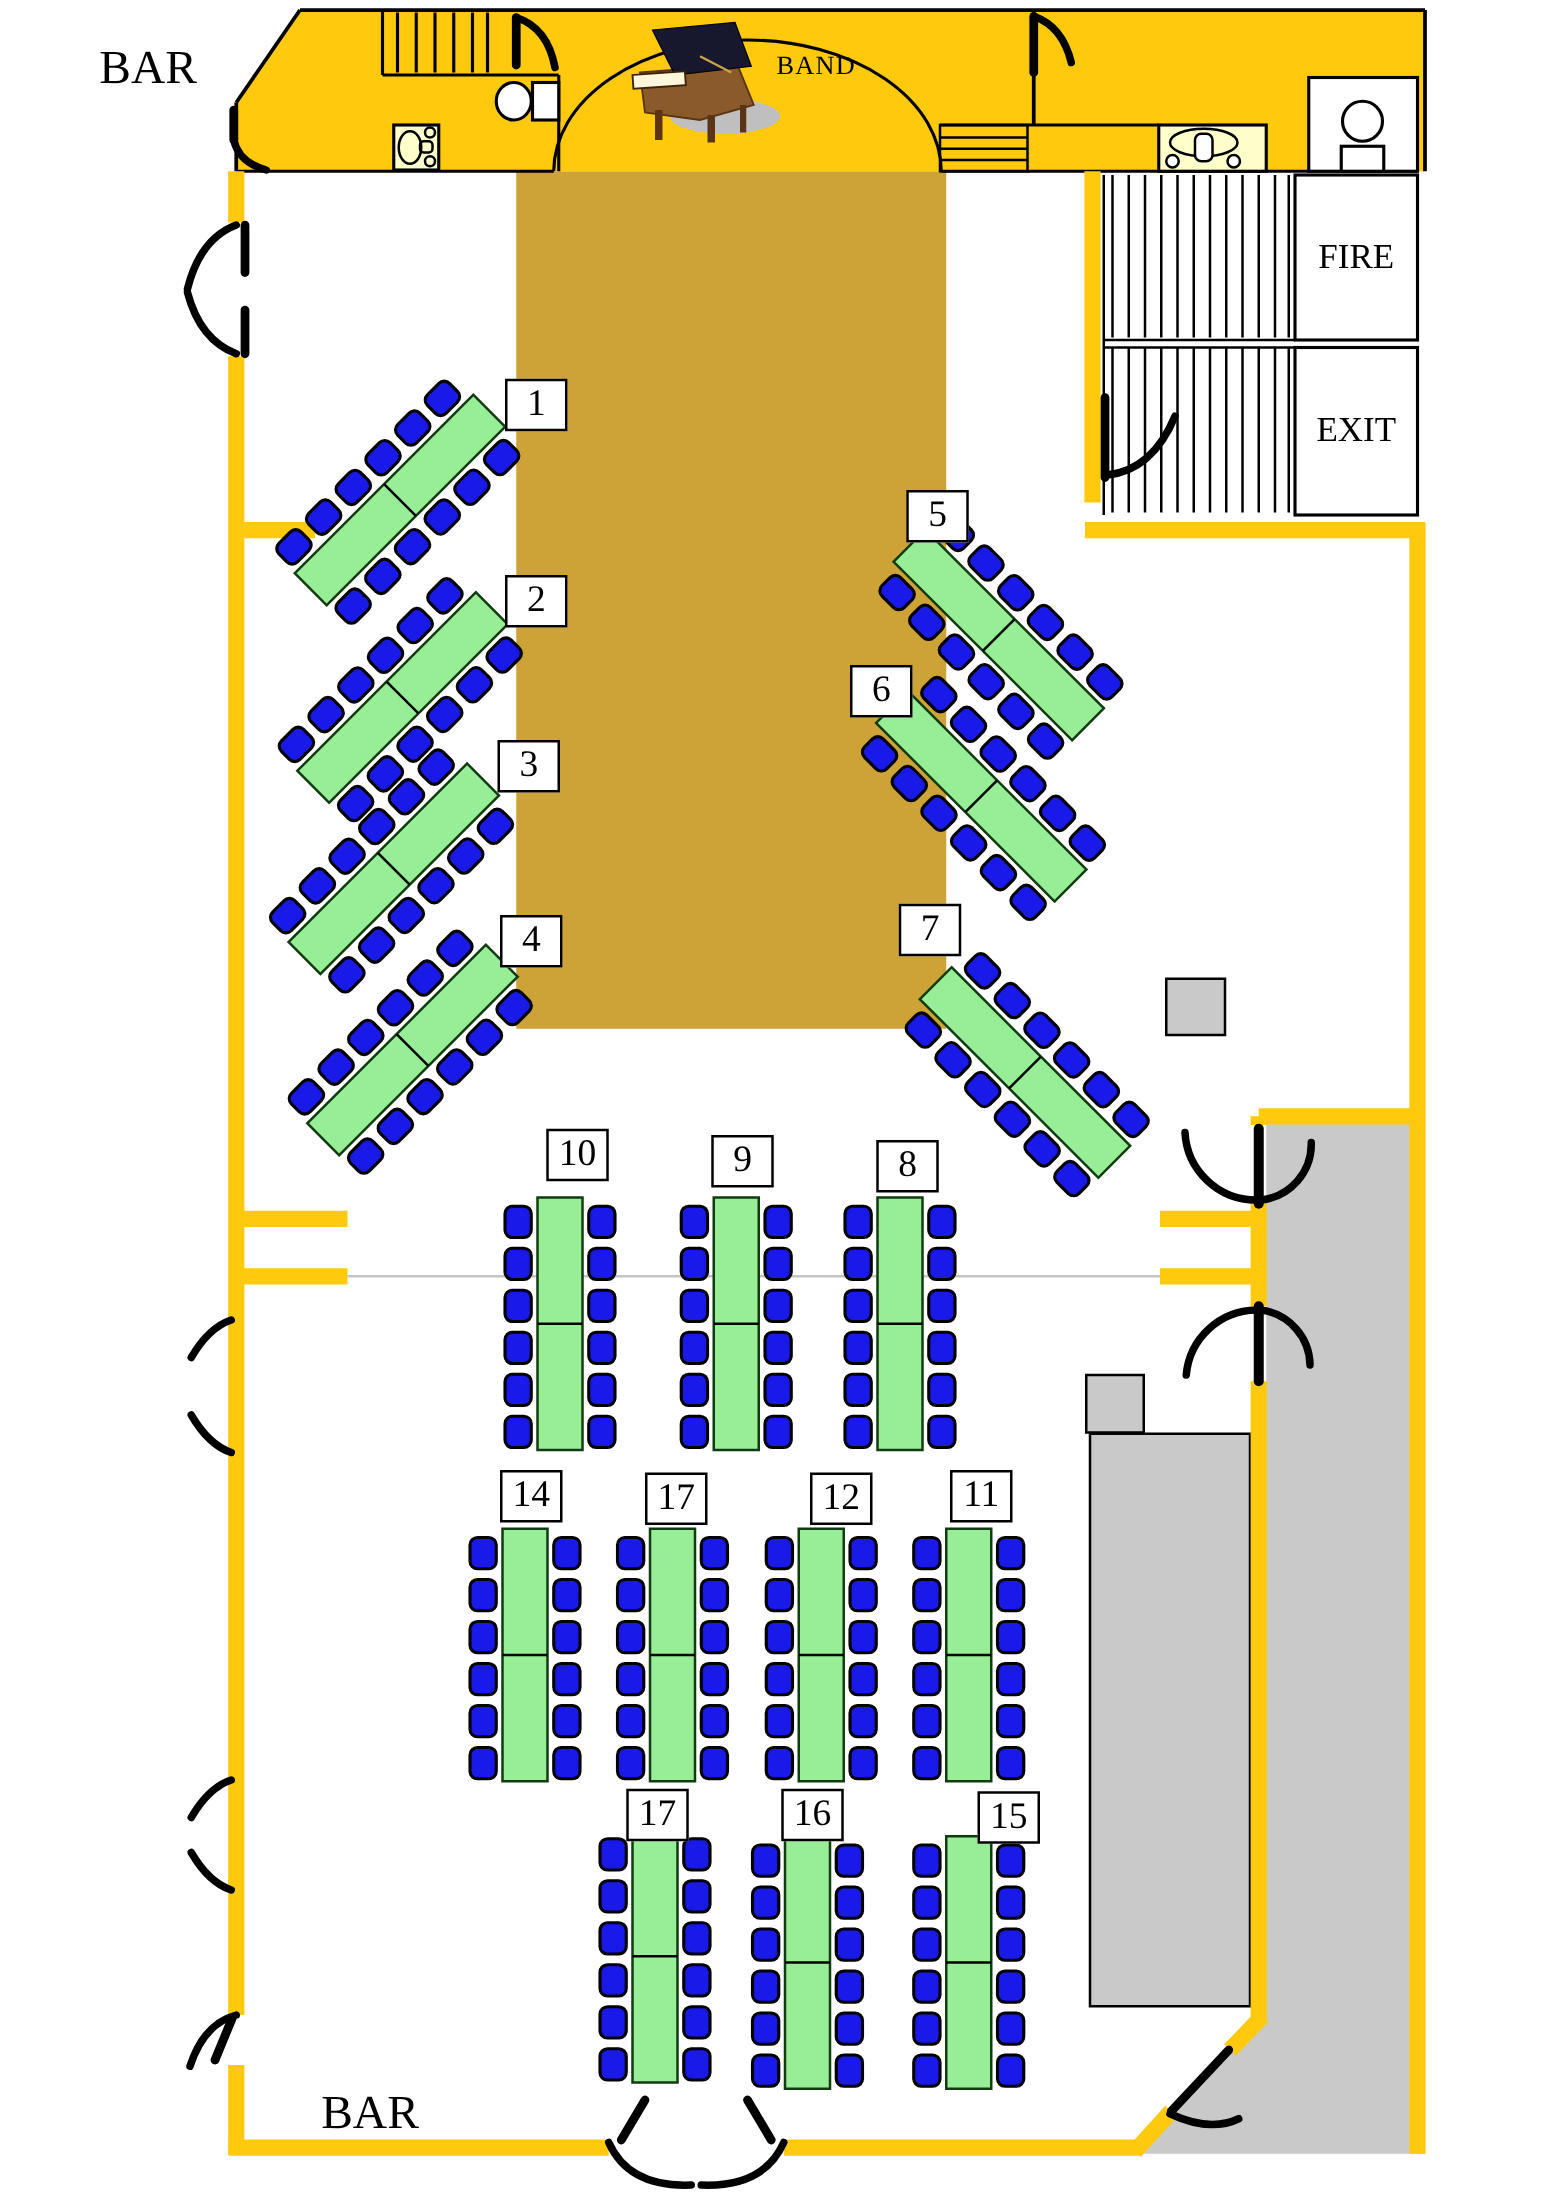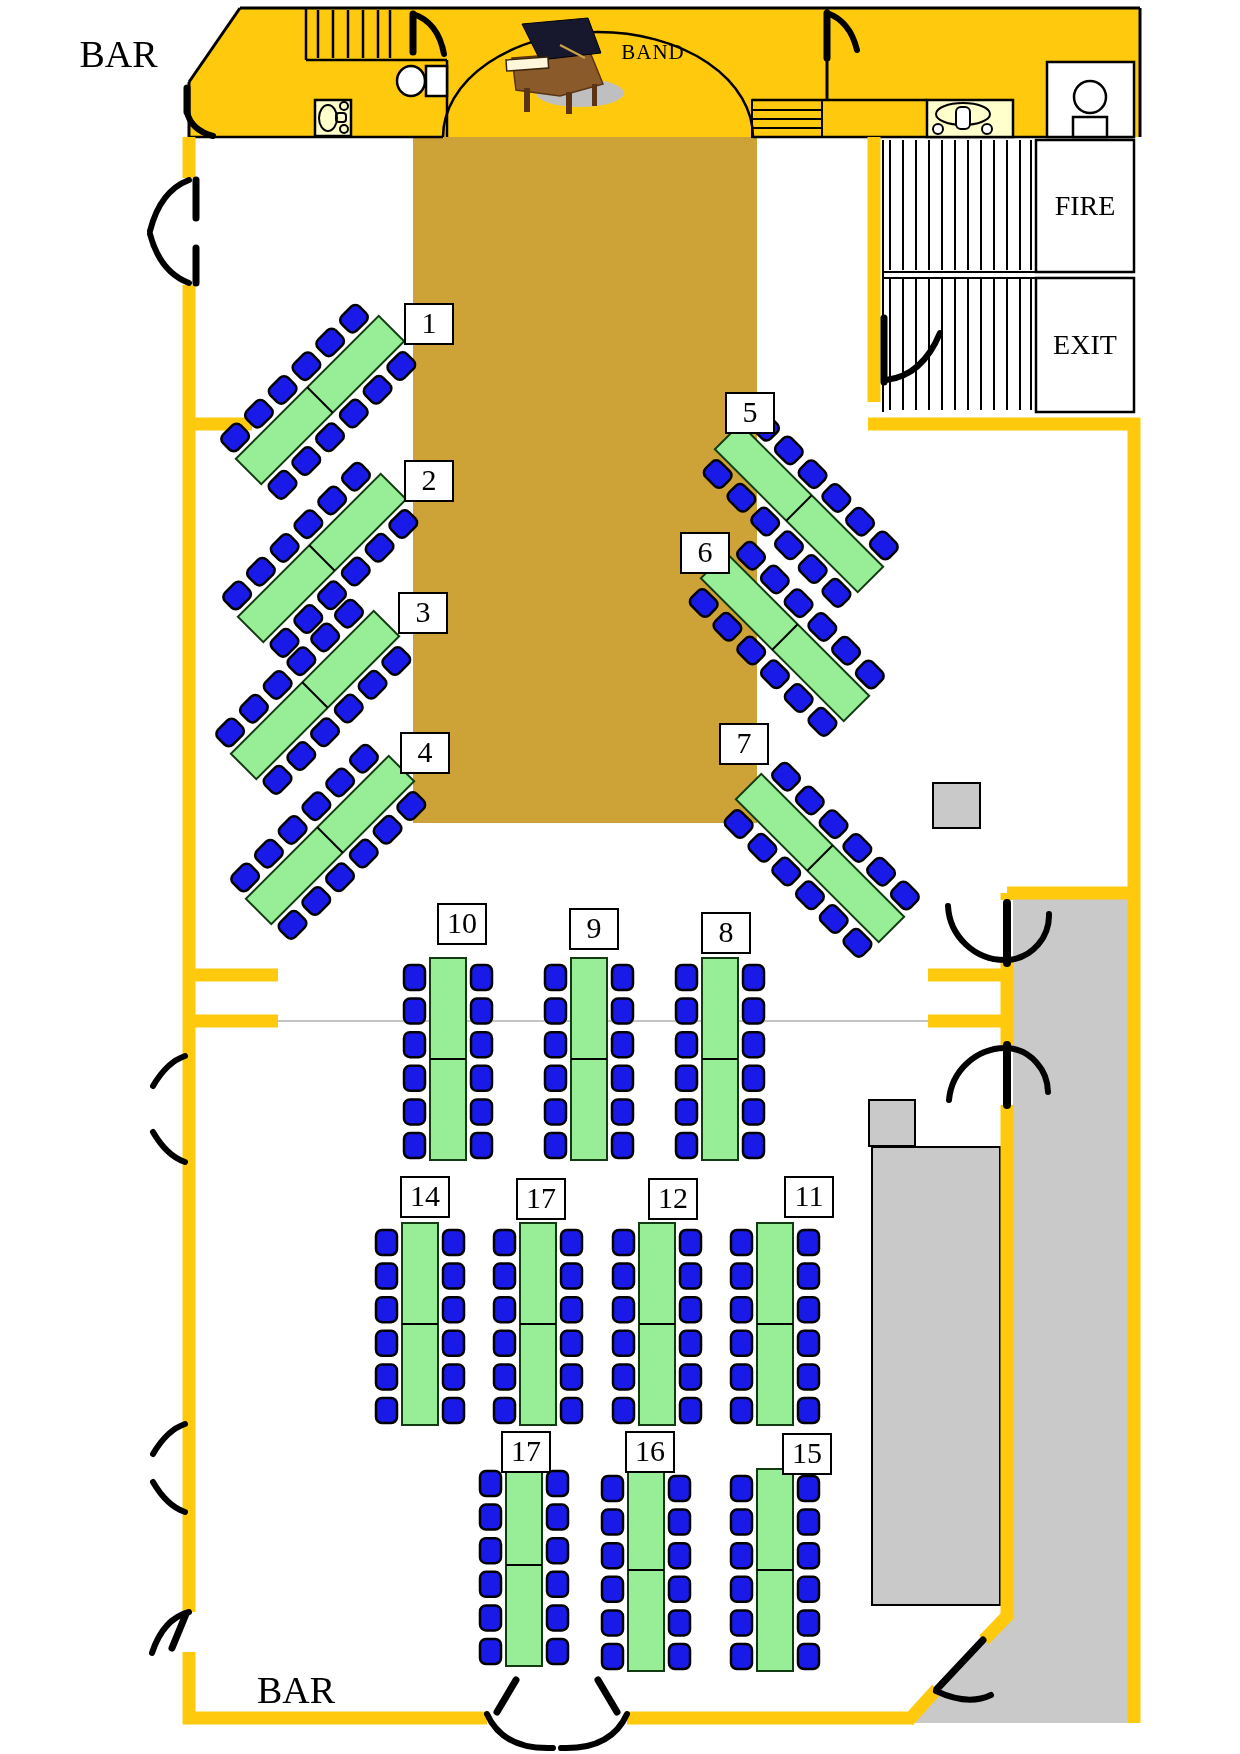--- a/index.html
+++ b/index.html
@@ -489,21 +489,21 @@
       <div class="tlabel" style="left: 404px; top: 303px;">1</div>
       <div class="tlabel" style="left: 404px; top: 460px;">2</div>
       <div class="tlabel" style="left: 398px; top: 592px;">3</div>
       <div class="tlabel" style="left: 400px; top: 732px;">4</div>
       <div class="tlabel" style="left: 725px; top: 392px;">5</div>
       <div class="tlabel" style="left: 680px; top: 532px;">6</div>
       <div class="tlabel" style="left: 719px; top: 723px;">7</div>
       <div class="tlabel" style="left: 701px; top: 912px;">8</div>
       <div class="tlabel" style="left: 569px; top: 908px;">9</div>
       <div class="tlabel" style="left: 437px; top: 903px;">10</div>
-      <div class="tlabel" style="left: 784px; top: 1176px;">11</div>
+      <div class="tlabel" style="left: 760px; top: 1176px;">11</div>
       <div class="tlabel" style="left: 633px; top: 1178px; margin-left: 15px;">12</div>
       <div class="tlabel" style="left: 516px; top: 1178px;">17</div>
       <div class="tlabel" style="left: 400px; top: 1176px;">14</div>
       <div class="tlabel" style="left: 754px; top: 1433px; margin-left: 28px;">15</div>
       <div class="tlabel" style="left: 625px; top: 1431px;">16</div>
       <div class="tlabel" style="left: 501px; top: 1431px;">17</div>
     </div>
 </div>
 
 </body></html>

